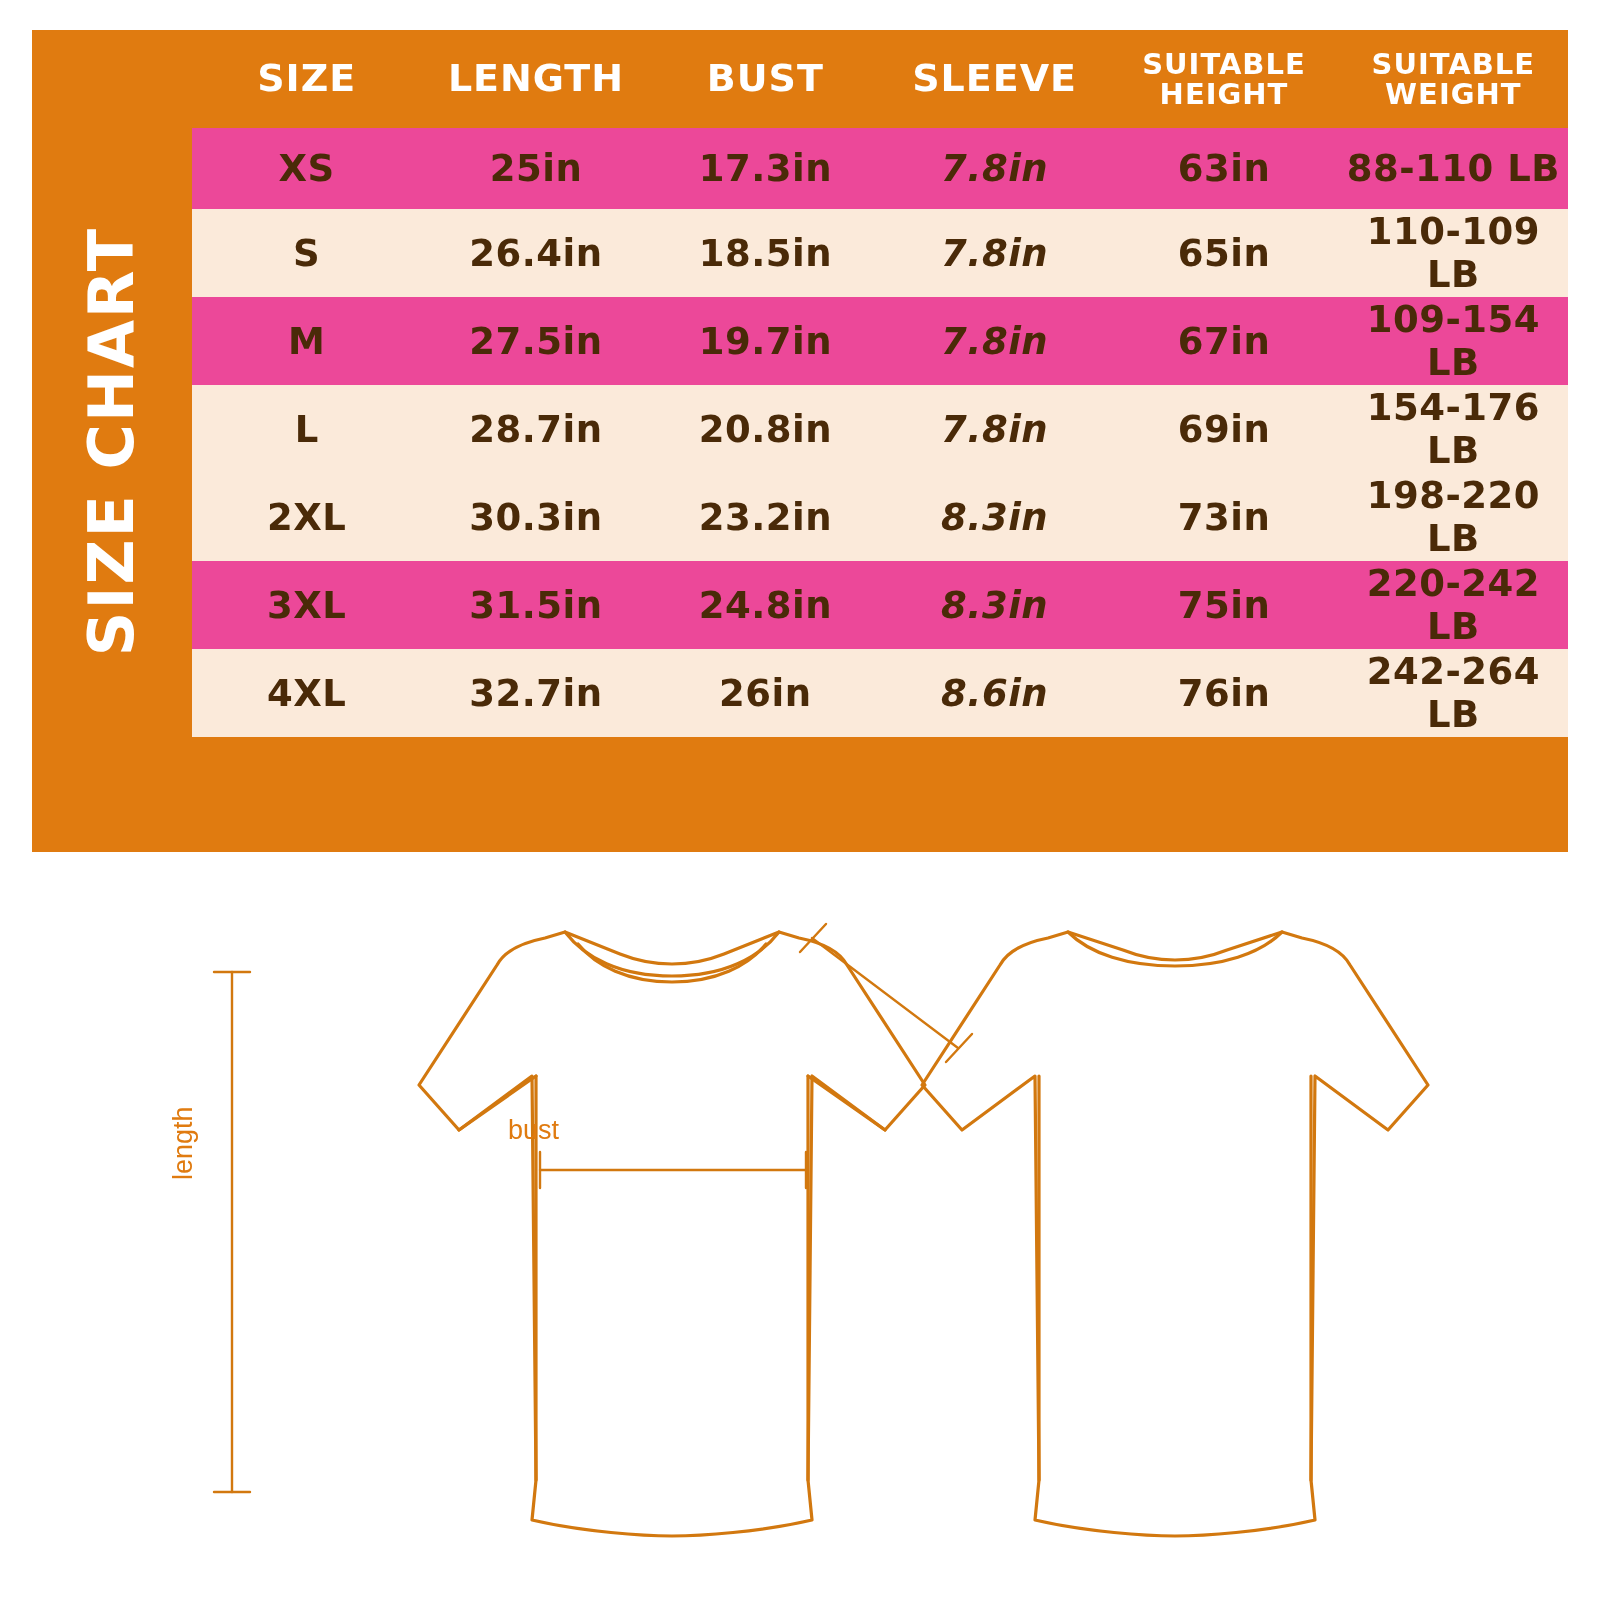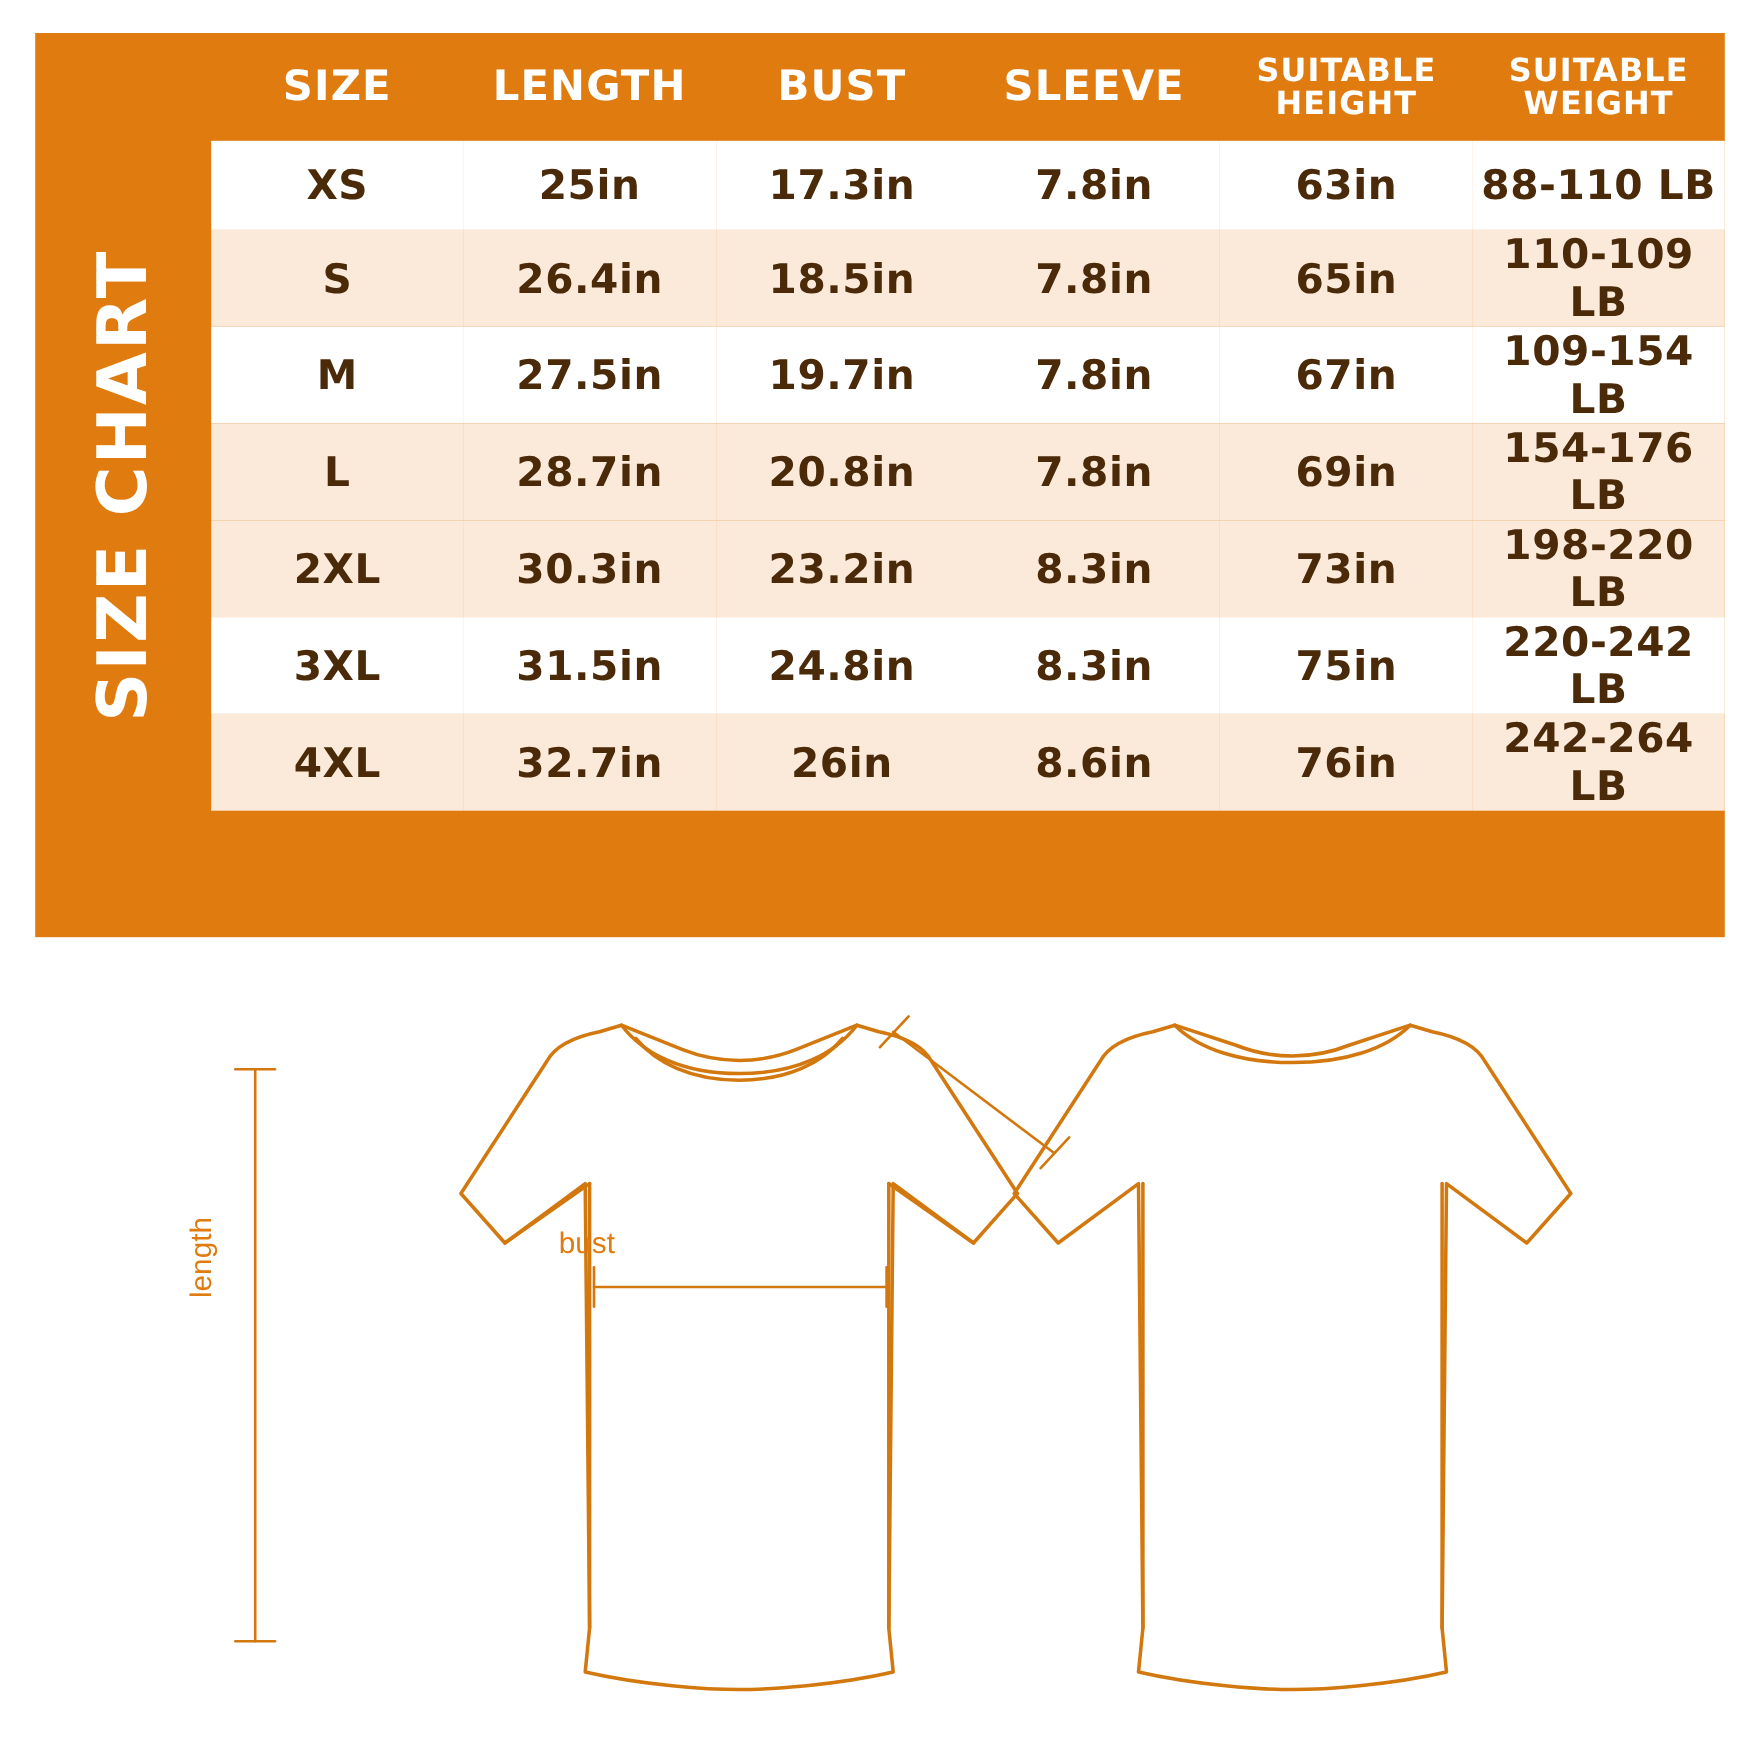--- a/index.html
+++ b/index.html
@@ -83,27 +83,27 @@
     height: 79px;
     text-align: center;
     vertical-align: middle;
     font-size: 37px;
     font-weight: bold;
     color: #4A2A08;
     font-family: "DejaVu Sans", sans-serif;
     letter-spacing: 0.5px;
   }
 
-  tr.row-even td { background: #ffffff; }
+  tr.row-even td { background: #ec4899; }
   tr.row-odd  td { background: #FBEADA; }
 
   td.c-size { width: 175px; }
   td.c-len  { width: 215px; }
   td.c-bust { width: 190px; }
-  td.c-slv  { width: 215px; }
+  td.c-slv  { width: 215px; font-style: italic; }
   td.c-hgt  { width: 255px; }
   td.c-wgt  { width: 345px; }
 
   
   .illus {
     position: absolute;
     left: 0;
     top: 880px;
     width: 1600px;
     height: 700px;

